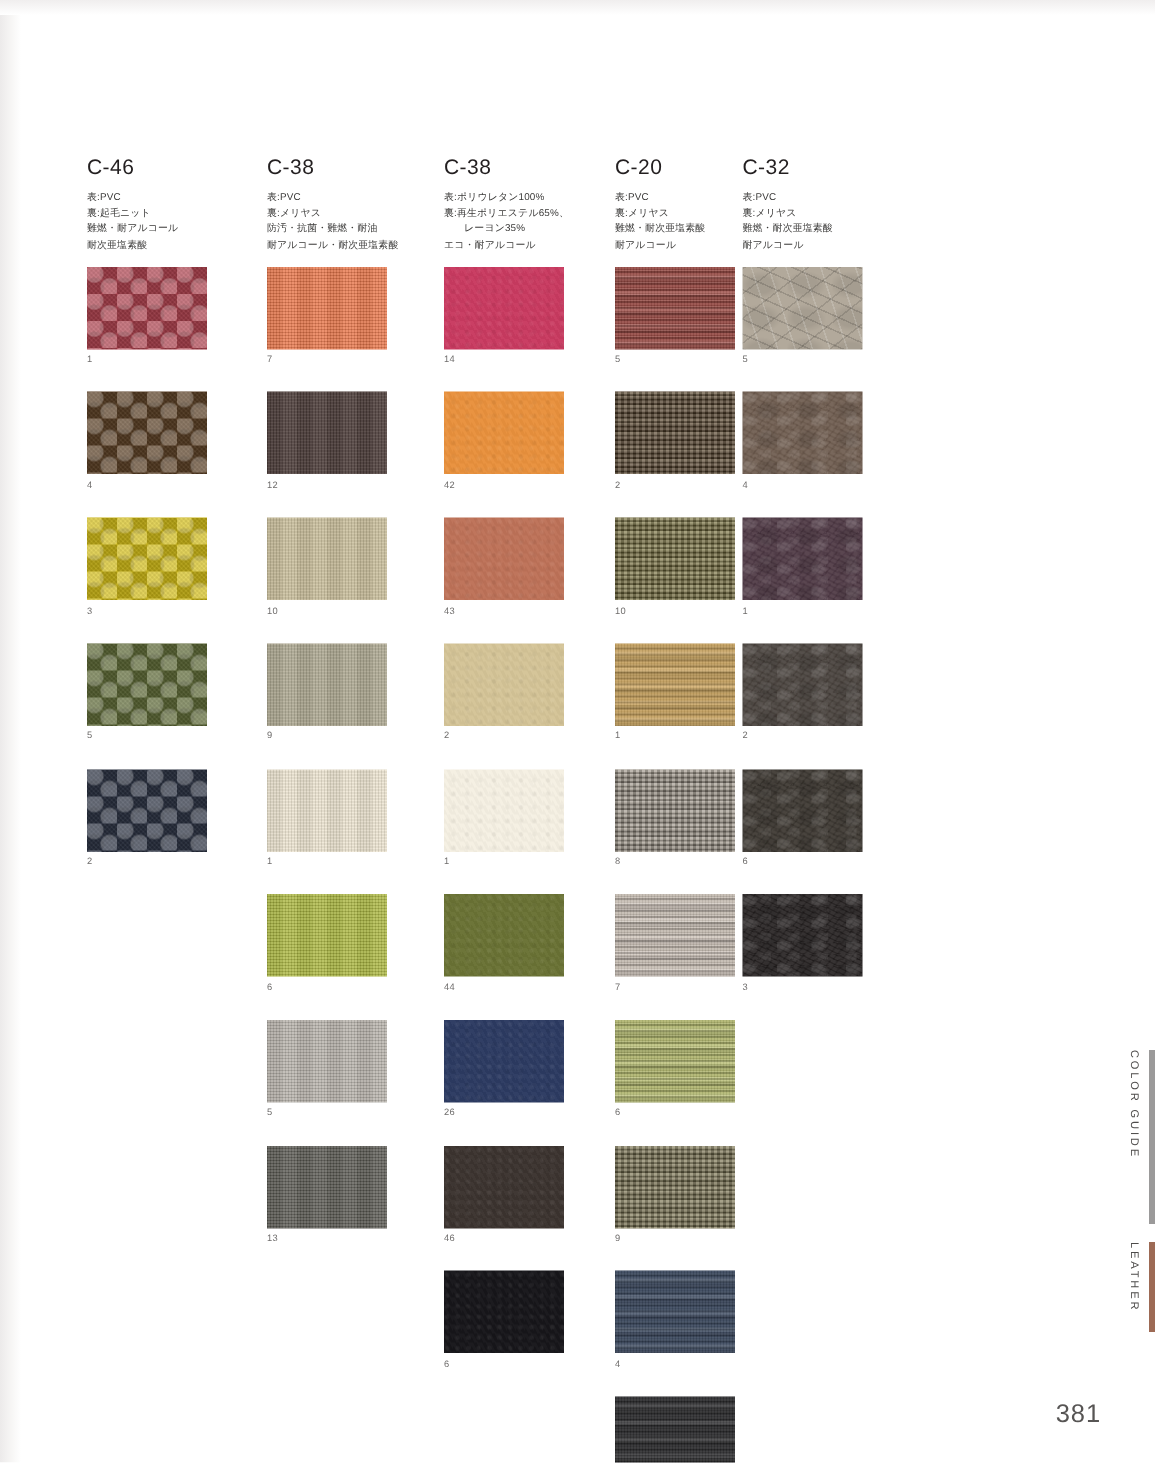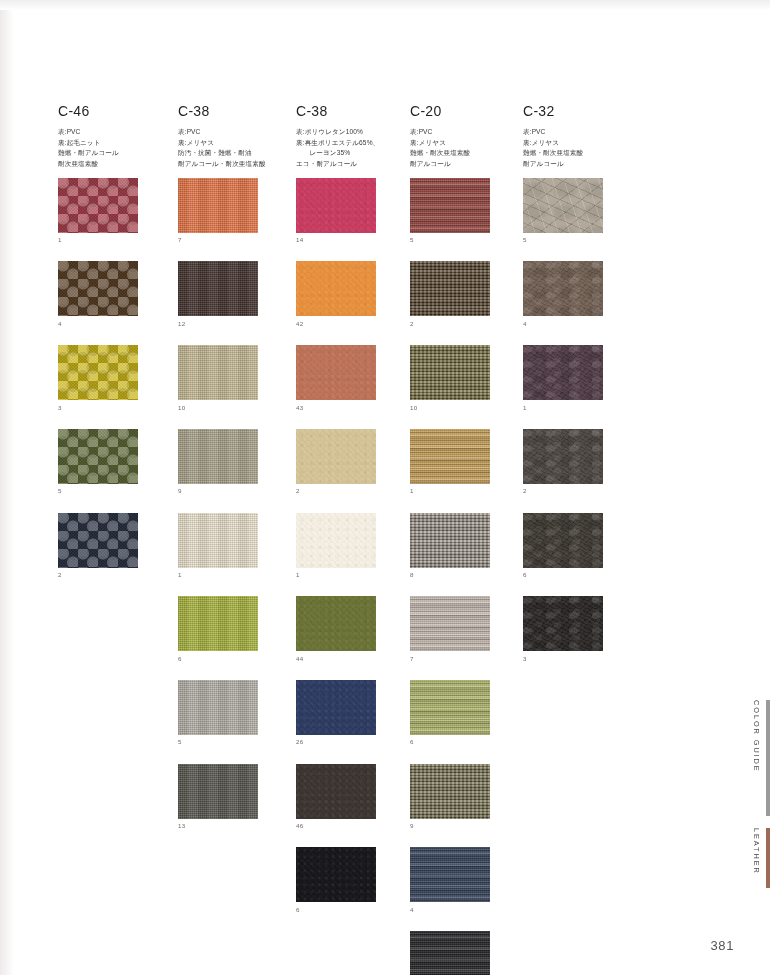--- a/index.html
+++ b/index.html
@@ -171,21 +171,21 @@
   }
   .side-tab-bar {
     width: 4px;
     margin-left: 6px;
   }
 
   #page-number {
     position: absolute;
     right: 36px;
     bottom: 22px;
-    font-size: 13px;
+    font-size: 17px;
     color: #575554;
     letter-spacing: 0.6px;
     margin-top: 20px;
   }
 </style>
 </head>
 <body>
 
 <div id="page">
 
@@ -413,21 +413,21 @@
             </div>
             <div class="swatch-num">4</div>
           </div>
           <div class="swatch-item">
             <div class="swatch" style="background-color: rgb(44, 44, 46);">
               <div class="tex tex-stripe"></div>
             </div>
           </div>
         </div>
       </div>
-      <div class="column" style="left: 465px;">
+      <div class="column" style="left: 437px;">
         <div class="col-title">C-32</div>
         <div class="col-specs">表:PVC
 裏:メリヤス
 難燃・耐次亜塩素酸
 耐アルコール</div>
         <div class="swatch-list">
           <div class="swatch-item">
             <div class="swatch" style="background-color: rgb(178, 169, 155);">
               <div class="tex tex-cracked"></div>
             </div>

